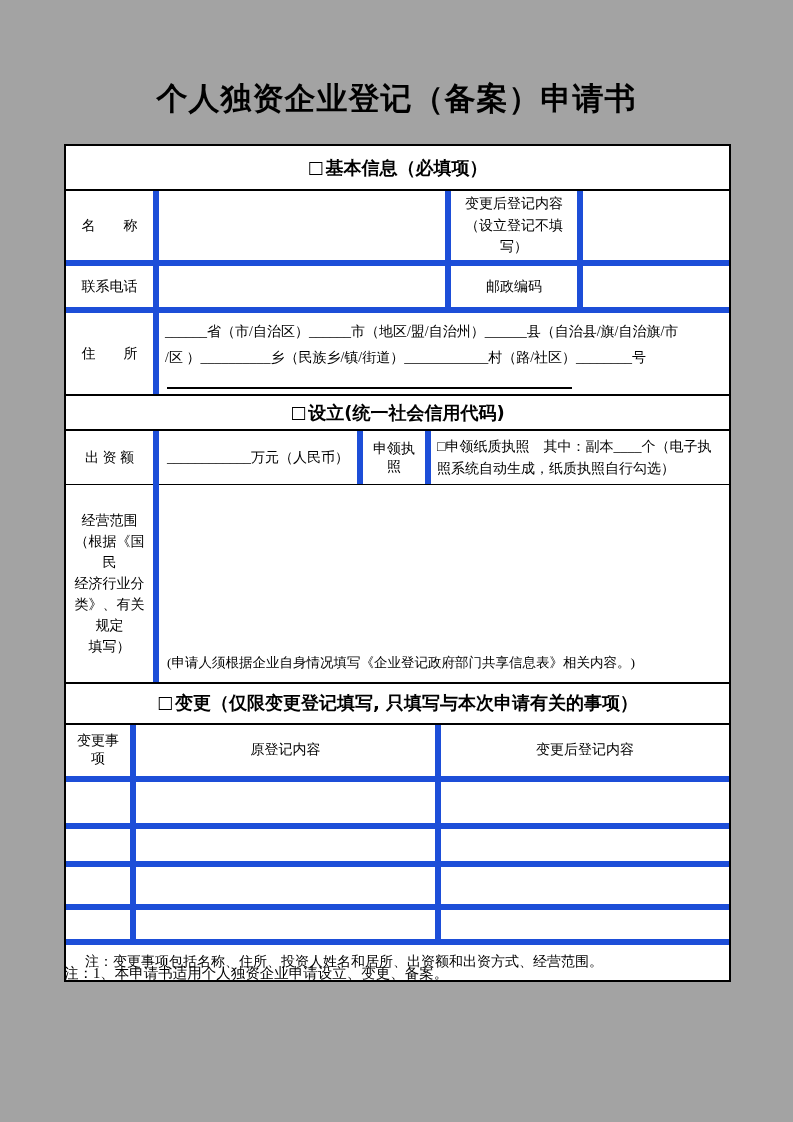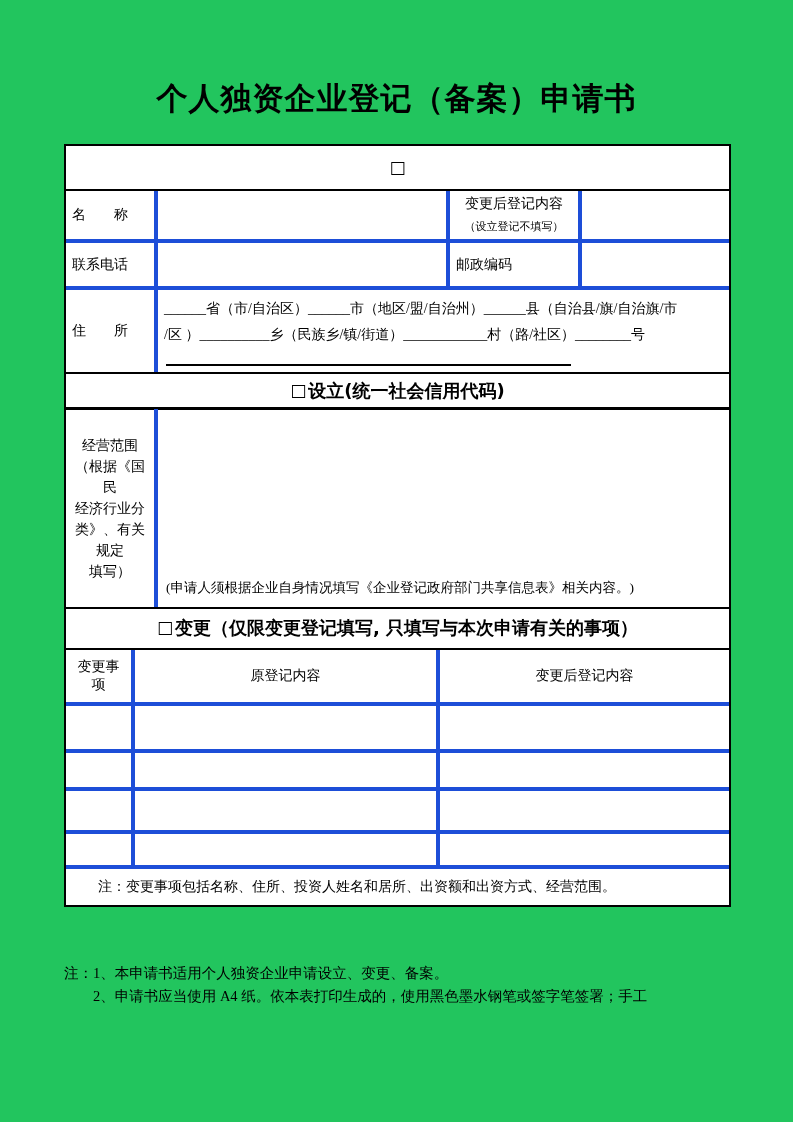--- a/index.html
+++ b/index.html
@@ -1,73 +1,74 @@
 <!DOCTYPE html>
 <html><head>
 <meta charset="utf-8">
 <style>
   html,body{margin:0;padding:0;background:#fff;}
   body{width:793px;height:1122px;color:#000;font-family:"Liberation Serif","DejaVu Serif",serif;}
-  .sheet{position:relative;width:793px;height:1122px;background:#22c55e;overflow:hidden;}
+  .sheet{position:relative;width:793px;height:1122px;background:#a3a3a3;overflow:hidden;}
 
   .doc-title{position:absolute;top:78px;left:0;width:100%;text-align:center;
     font-size:31px;font-weight:bold;letter-spacing:1px;
     font-family:"Liberation Serif","DejaVu Serif",serif;}
 
   .form{position:absolute;left:64px;top:144px;width:667px;border:2px solid #000;box-sizing:border-box;background:#fff;}
 
   .sec-head{display:flex;align-items:center;justify-content:center;gap:2px;
     font-family:"DejaVu Sans","Liberation Sans",sans-serif;font-weight:bold;font-size:18px;
     border-bottom:2px solid #000;}
   .sec-head.first{height:43px;}
   .sec-head.mid{border-top:2px solid #000;height:33px;}
   .sec-head.change{border-top:2px solid #000;height:39px;}
   .sec-head .box{font-size:17px;font-weight:normal;transform:translateY(-1px);}
 
   table.grid{width:100%;border-collapse:collapse;table-layout:fixed;}
-  table.grid td{border:4px solid #1d4ed8;font-size:14px;padding:2px 6px;vertical-align:middle;overflow:hidden;}
+  table.grid td{border:6px solid #1d4ed8;font-size:14px;padding:2px 6px;vertical-align:middle;overflow:hidden;}
   table.grid tr:first-child > td{border-top:none;}
   table.grid tr:last-child > td{border-bottom:none;}
   table.grid td:first-child{border-left:none;}
   table.grid td:last-child{border-right:none;}
   table.grid.bt1{border-top:1px solid #000;}
 
-  td.lab{margin-top:28px;}
+  td.lab{text-align:center;margin-top:28px;}
   td.small-lab{text-align:center;line-height:1.55;}
-  td.small-lab .l2{font-size:11px;display:inline-block;}
+  td.small-lab .l2{font-size:14px;display:inline-block;}
 
   .addr{line-height:26px;padding:4px 10px 6px 10px;text-align:left;margin-top:28px;}
   .addr-blank{height:16px;width:405px;border-bottom:2px solid #000;margin-left:2px;}
 
   td.cap-val{text-align:center;}
   td.lic-opts{line-height:1.55;padding:4px 8px;text-align:left;}
 
   td.scope-lab{text-align:center;line-height:21px;font-size:13.5px;padding:2px 3px;}
   td.scope-val{position:relative;padding:0;}
   .scope-note{position:absolute;left:8px;bottom:10px;font-size:13.5px;margin-top:44px;}
 
   td.chg-head{text-align:center;}
-  tr.note-row td{text-align:left;padding-left:32px;font-size:14px;}
+  tr.note-row td{text-align:left;padding-left:19px;font-size:14px;}
 
   .footnotes{position:absolute;left:64px;top:962px;width:670px;font-size:14.5px;line-height:23px;}
   .footnotes .fn2{margin-left:29px;}
 
   .page-num{position:absolute;top:1036px;left:0;width:100%;text-align:center;font-size:13.5px;}
 </style>
 </head>
 <body>
 
 <div class="sheet">
 
   <div class="doc-title">个人独资企业登记（备案）申请书</div>
 
   <div class="form">
 
     <div class="sec-head first">
       <span class="box">□</span>
+        <span>基本信息（必填项）</span>
     </div>
 
     <table class="grid">
       <colgroup>
           <col style="width:90px">
           <col style="width:292px">
           <col style="width:132px">
           <col>
         </colgroup>
       <tbody>
@@ -95,20 +96,36 @@
         </td>
       </tr>
     </tbody>
       </table>
 
     <div class="sec-head mid">
       <span class="box">□</span>
         <span>设立(统一社会信用代码)</span>
     </div>
 
+    <table class="grid">
+      <colgroup>
+          <col style="width:90px">
+          <col style="width:204px">
+          <col style="width:68px">
+          <col>
+        </colgroup>
+      <tbody>
+          <tr style="height:53px">
+        <td class="lab">出 资 额</td>
+        <td class="cap-val">____________万元（人民币）</td>
+        <td class="lab">申领执照</td>
+        <td class="lic-opts">□申领纸质执照　其中：副本____个（电子执照系统自动生成，纸质执照自行勾选）</td>
+      </tr>
+    </tbody>
+      </table>
 
     <table class="grid bt1">
       <colgroup>
           <col style="width:90px">
           <col>
         </colgroup>
       <tbody>
           <tr style="height:197px">
         <td class="scope-lab">
           <div>经营范围</div>
@@ -164,17 +181,16 @@
       <tr class="note-row" style="height:38px">
         <td colspan="3">注：变更事项包括名称、住所、投资人姓名和居所、出资额和出资方式、经营范围。</td>
       </tr>
     </tbody>
       </table>
 
   </div>
 
   <div class="footnotes">
     <div>注：1、本申请书适用个人独资企业申请设立、变更、备案。</div>
-    <div class="fn2">2、申请书应当使用 A4 纸。依本表打印生成的，使用黑色墨水钢笔或签字笔签署；手工</div>
   </div>
 
 
 </div>
 
 </body></html>

